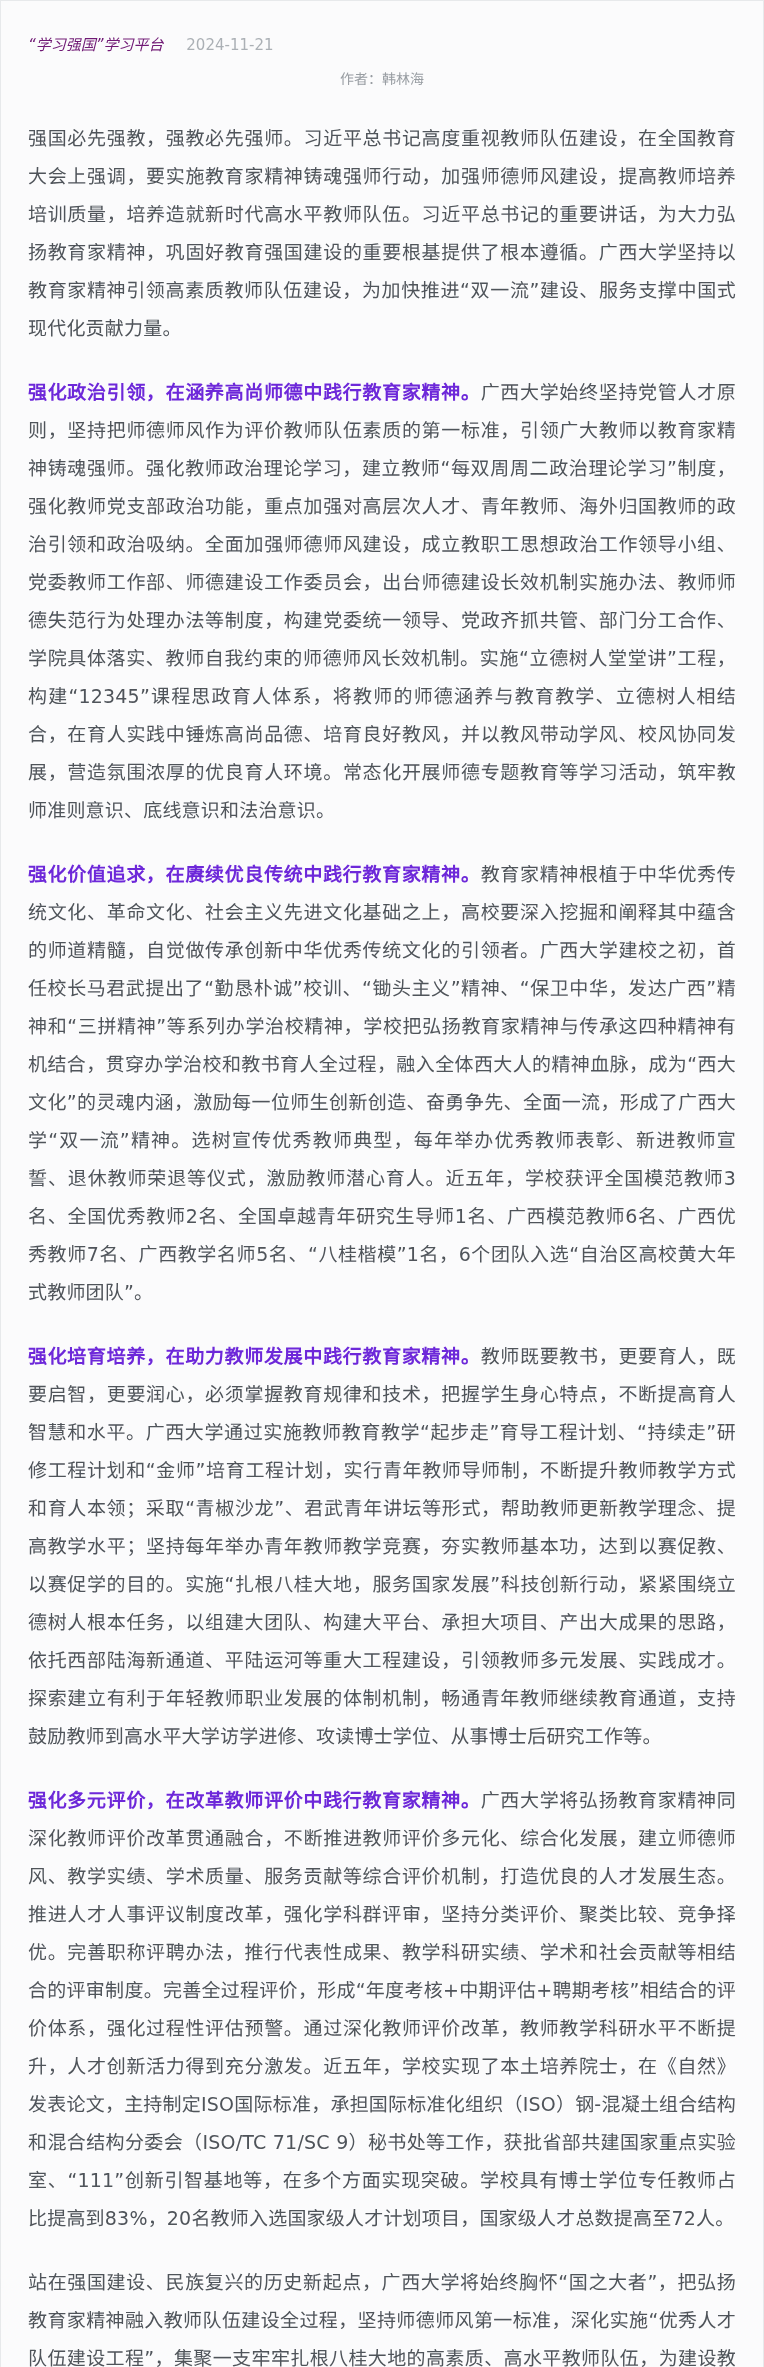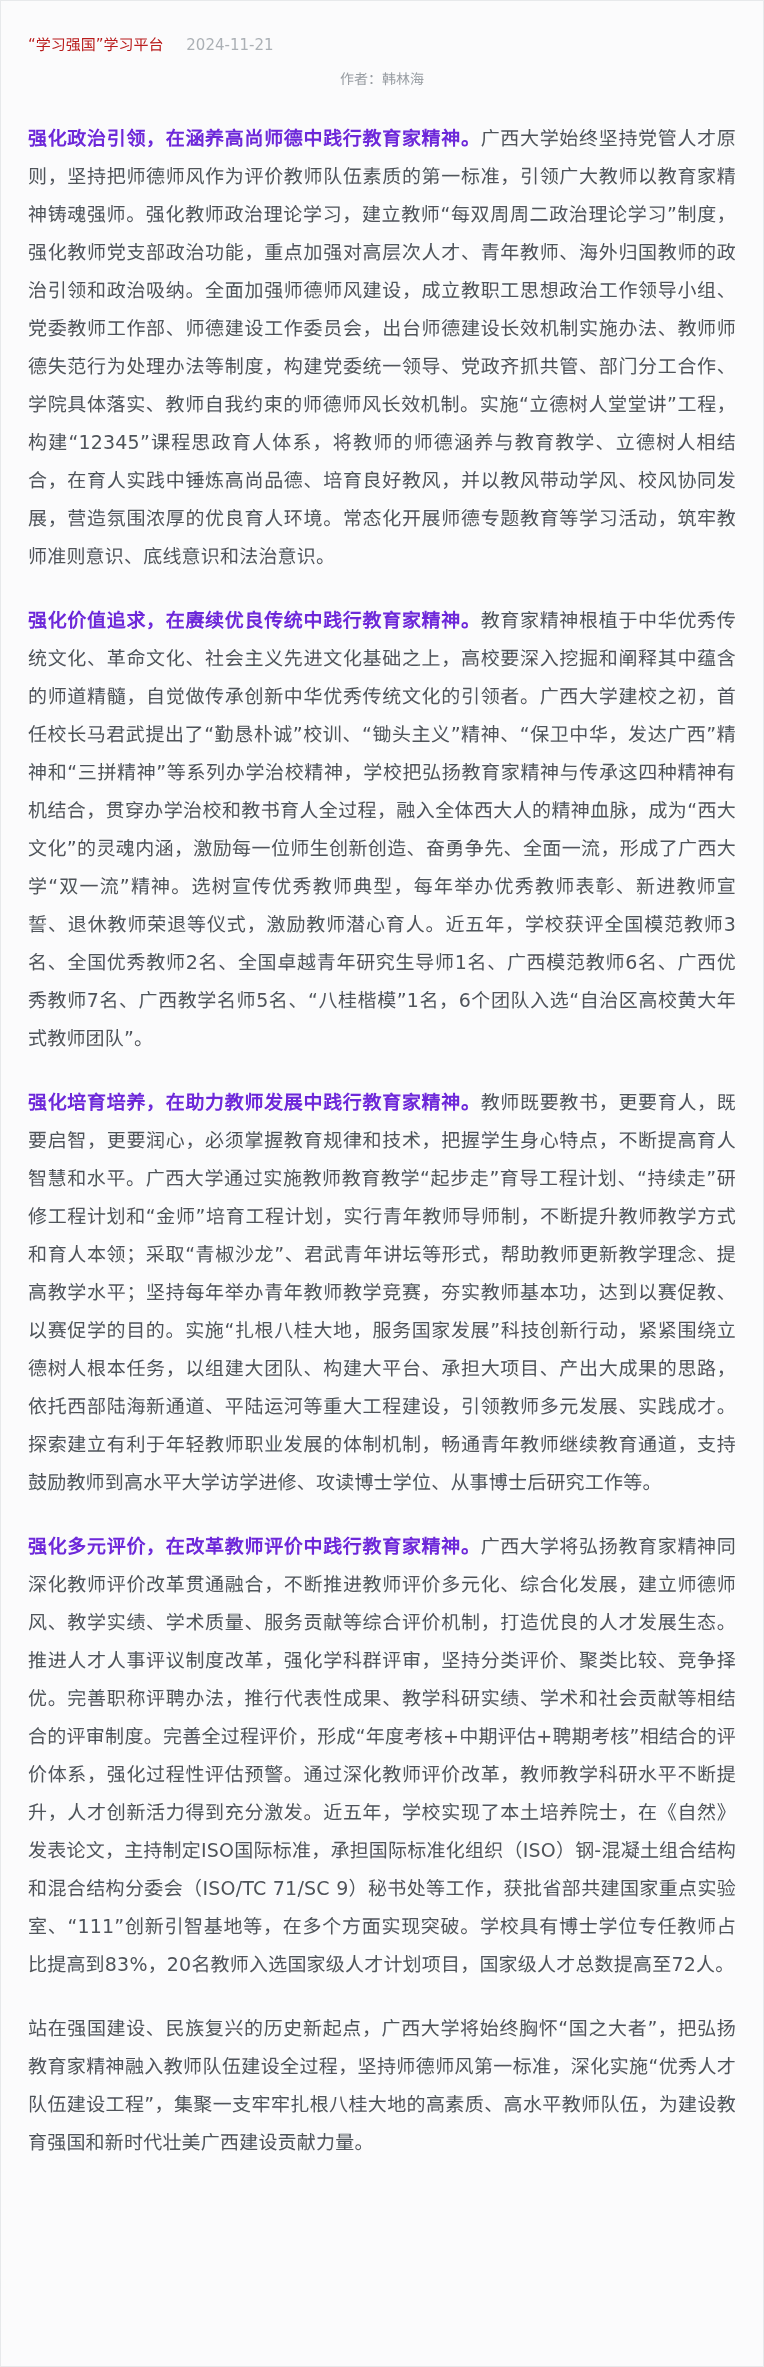--- a/index.html
+++ b/index.html
@@ -22,21 +22,21 @@
     font-weight: 700;
     color: #2e3237;
     margin: 6px 0 0 0;
     letter-spacing: 0.5px;
   }
   .meta-row {
     margin-top: 20px;
     font-size: 15px;
     line-height: 20px;
   }
-  .meta-source { color: #b91c1c; }
+  .meta-source { color: #701a75; font-style: italic; }
   .meta-date { color: #abb0b5; margin-left: 18px; }
   .author-row {
     margin-top: 15px;
     font-size: 14px;
     line-height: 19px;
     color: #989da2;
     text-align: center;
   }
   .content { margin-top: 30px; }
   .content p {
@@ -60,20 +60,21 @@
 
 
   <div class="meta-row">
     <span class="meta-source">“学习强国”学习平台</span>
     <span class="meta-date">2024-11-21</span>
   </div>
 
   <div class="author-row">作者：韩林海</div>
 
   <div class="content">
+    <p><span class="lead"></span><span>强国必先强教，强教必先强师。习近平总书记高度重视教师队伍建设，在全国教育大会上强调，要实施教育家精神铸魂强师行动，加强师德师风建设，提高教师培养培训质量，培养造就新时代高水平教师队伍。习近平总书记的重要讲话，为大力弘扬教育家精神，巩固好教育强国建设的重要根基提供了根本遵循。广西大学坚持以教育家精神引领高素质教师队伍建设，为加快推进“双一流”建设、服务支撑中国式现代化贡献力量。</span></p>
     <p><span class="lead">强化政治引领，在涵养高尚师德中践行教育家精神。</span><span>广西大学始终坚持党管人才原则，坚持把师德师风作为评价教师队伍素质的第一标准，引领广大教师以教育家精神铸魂强师。强化教师政治理论学习，建立教师“每双周周二政治理论学习”制度，强化教师党支部政治功能，重点加强对高层次人才、青年教师、海外归国教师的政治引领和政治吸纳。全面加强师德师风建设，成立教职工思想政治工作领导小组、党委教师工作部、师德建设工作委员会，出台师德建设长效机制实施办法、教师师德失范行为处理办法等制度，构建党委统一领导、党政齐抓共管、部门分工合作、学院具体落实、教师自我约束的师德师风长效机制。实施“立德树人堂堂讲”工程，构建“12345”课程思政育人体系，将教师的师德涵养与教育教学、立德树人相结合，在育人实践中锤炼高尚品德、培育良好教风，并以教风带动学风、校风协同发展，营造氛围浓厚的优良育人环境。常态化开展师德专题教育等学习活动，筑牢教师准则意识、底线意识和法治意识。</span></p>
     <p><span class="lead">强化价值追求，在赓续优良传统中践行教育家精神。</span><span>教育家精神根植于中华优秀传统文化、革命文化、社会主义先进文化基础之上，高校要深入挖掘和阐释其中蕴含的师道精髓，自觉做传承创新中华优秀传统文化的引领者。广西大学建校之初，首任校长马君武提出了“勤恳朴诚”校训、“锄头主义”精神、“保卫中华，发达广西”精神和“三拼精神”等系列办学治校精神，学校把弘扬教育家精神与传承这四种精神有机结合，贯穿办学治校和教书育人全过程，融入全体西大人的精神血脉，成为“西大文化”的灵魂内涵，激励每一位师生创新创造、奋勇争先、全面一流，形成了广西大学“双一流”精神。选树宣传优秀教师典型，每年举办优秀教师表彰、新进教师宣誓、退休教师荣退等仪式，激励教师潜心育人。近五年，学校获评全国模范教师3名、全国优秀教师2名、全国卓越青年研究生导师1名、广西模范教师6名、广西优秀教师7名、广西教学名师5名、“八桂楷模”1名，6个团队入选“自治区高校黄大年式教师团队”。</span></p>
     <p><span class="lead">强化培育培养，在助力教师发展中践行教育家精神。</span><span>教师既要教书，更要育人，既要启智，更要润心，必须掌握教育规律和技术，把握学生身心特点，不断提高育人智慧和水平。广西大学通过实施教师教育教学“起步走”育导工程计划、“持续走”研修工程计划和“金师”培育工程计划，实行青年教师导师制，不断提升教师教学方式和育人本领；采取“青椒沙龙”、君武青年讲坛等形式，帮助教师更新教学理念、提高教学水平；坚持每年举办青年教师教学竞赛，夯实教师基本功，达到以赛促教、以赛促学的目的。实施“扎根八桂大地，服务国家发展”科技创新行动，紧紧围绕立德树人根本任务，以组建大团队、构建大平台、承担大项目、产出大成果的思路，依托西部陆海新通道、平陆运河等重大工程建设，引领教师多元发展、实践成才。探索建立有利于年轻教师职业发展的体制机制，畅通青年教师继续教育通道，支持鼓励教师到高水平大学访学进修、攻读博士学位、从事博士后研究工作等。</span></p>
     <p><span class="lead">强化多元评价，在改革教师评价中践行教育家精神。</span><span>广西大学将弘扬教育家精神同深化教师评价改革贯通融合，不断推进教师评价多元化、综合化发展，建立师德师风、教学实绩、学术质量、服务贡献等综合评价机制，打造优良的人才发展生态。推进人才人事评议制度改革，强化学科群评审，坚持分类评价、聚类比较、竞争择优。完善职称评聘办法，推行代表性成果、教学科研实绩、学术和社会贡献等相结合的评审制度。完善全过程评价，形成“年度考核+中期评估+聘期考核”相结合的评价体系，强化过程性评估预警。通过深化教师评价改革，教师教学科研水平不断提升，人才创新活力得到充分激发。近五年，学校实现了本土培养院士，在《自然》发表论文，主持制定ISO国际标准，承担国际标准化组织（ISO）钢-混凝土组合结构和混合结构分委会（ISO/TC 71/SC 9）秘书处等工作，获批省部共建国家重点实验室、“111”创新引智基地等，在多个方面实现突破。学校具有博士学位专任教师占比提高到83%，20名教师入选国家级人才计划项目，国家级人才总数提高至72人。</span></p>
     <p><span class="lead"></span><span>站在强国建设、民族复兴的历史新起点，广西大学将始终胸怀“国之大者”，把弘扬教育家精神融入教师队伍建设全过程，坚持师德师风第一标准，深化实施“优秀人才队伍建设工程”，集聚一支牢牢扎根八桂大地的高素质、高水平教师队伍，为建设教育强国和新时代壮美广西建设贡献力量。</span></p>
 
   </div>
 
 </div>
 

